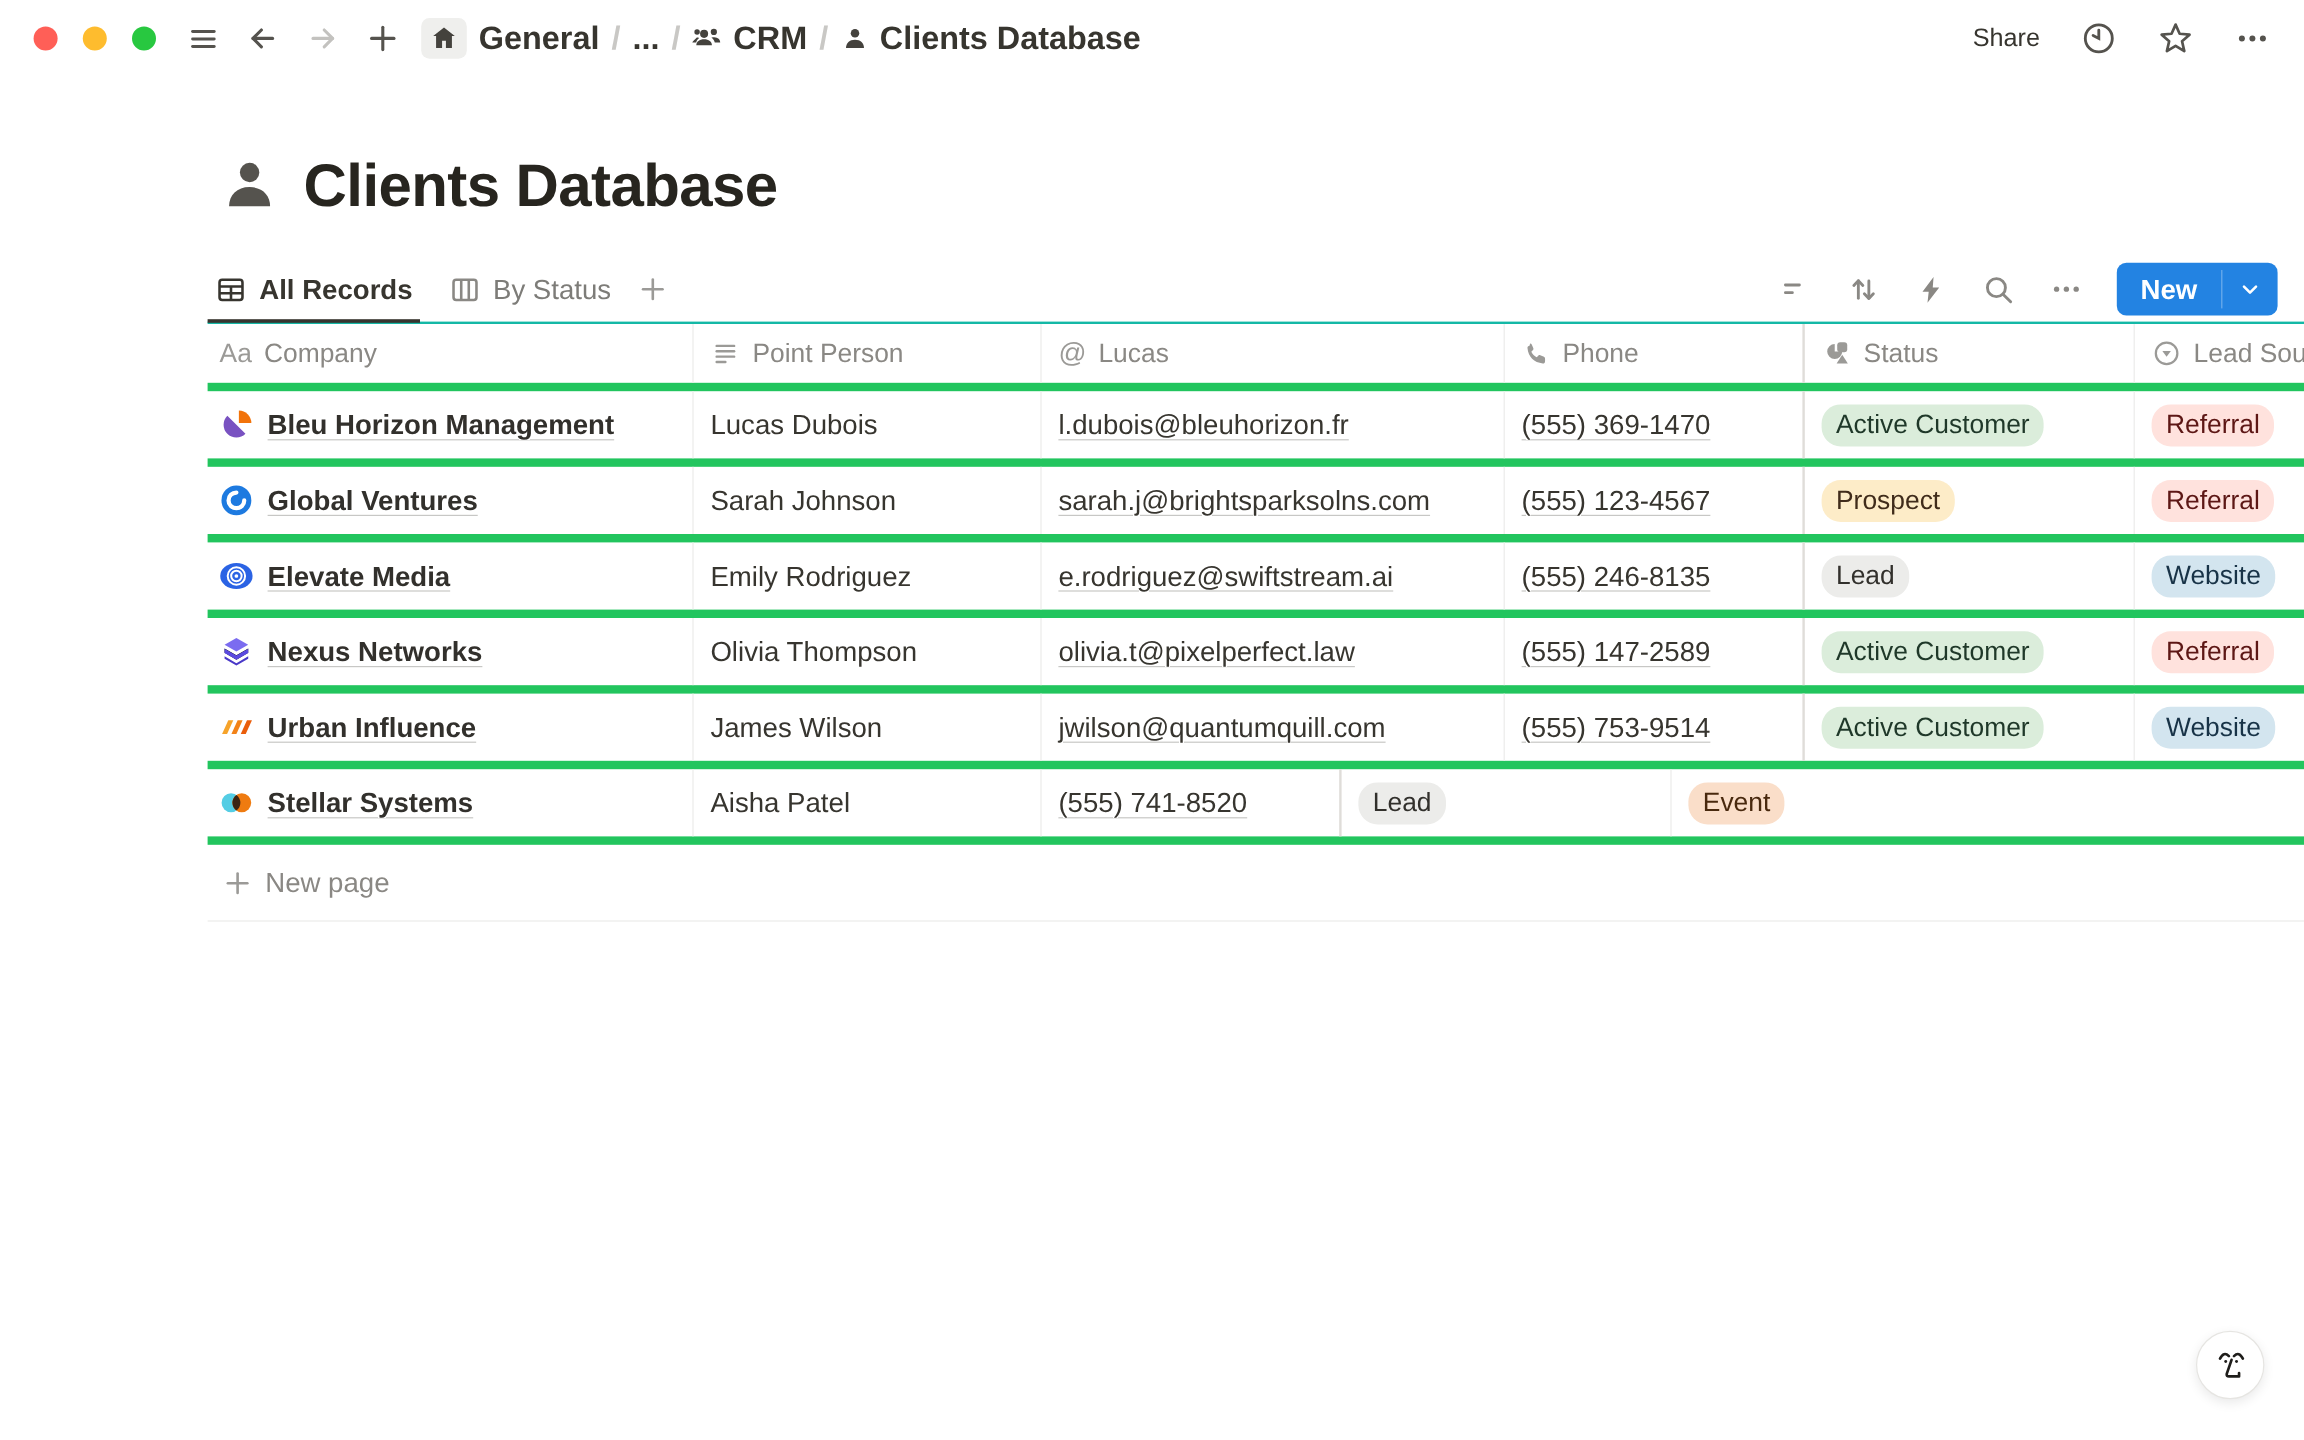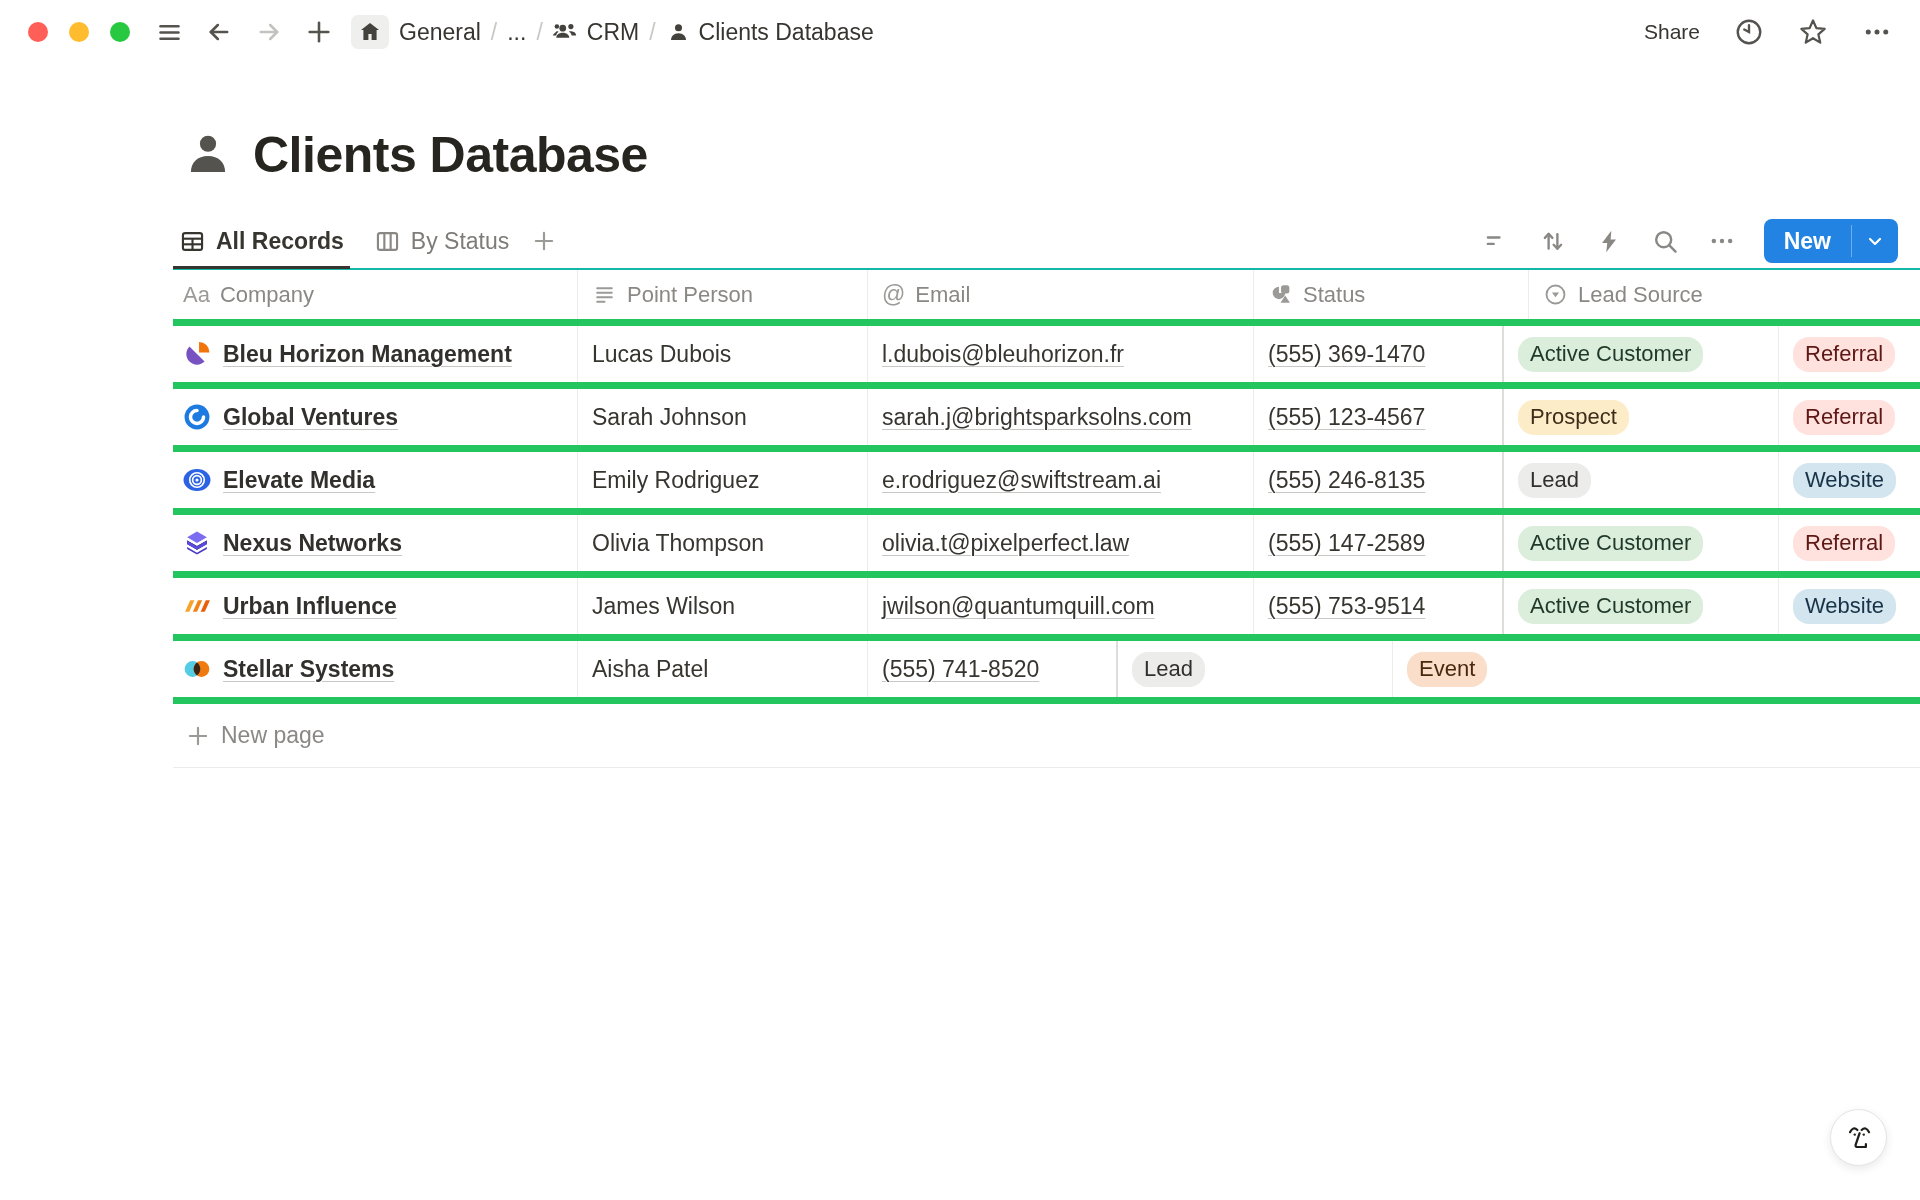--- a/index.html
+++ b/index.html
@@ -6,21 +6,21 @@
   html,body { width:1920px; height:1200px; overflow:hidden; background:#ffffff;
     font-family:"Liberation Sans", sans-serif; color:#37352f; }
 
   
   .topbar { height:64px; display:flex; align-items:center; padding:0 28px; }
   .traffic { display:flex; gap:21px; align-items:center; margin-right:26px; }
   .light { width:20px; height:20px; border-radius:50%; }
   .nav-group { display:flex; align-items:center; gap:22px; margin-right:18px; }
   .icon-btn { display:flex; align-items:center; justify-content:center; border-radius:6px; cursor:pointer; }
   .home-chip { background:#efefed; padding:5px 7px; border-radius:7px; }
-  .crumbs { display:flex; align-items:center; gap:10px; font-size:23px; color:#37352f; }
+  .crumbs { display:flex; align-items:center; gap:10px; font-size:27px; color:#37352f;font-weight:bold; }
   .crumb { display:flex; align-items:center; gap:8px; cursor:pointer; }
   .crumb-sep { color:#c9c8c5; }
   .topbar-right { margin-left:auto; display:flex; align-items:center; gap:34px; }
   .share { font-size:21px; cursor:pointer; }
 
   
   .main { padding-left:173px; }
   .title-row { margin-top:62px; display:flex; align-items:center; gap:18px; padding-left:8px; }
   .page-title { font-size:50px; font-weight:700; letter-spacing:-0.5px; color:#27251f; }
 
@@ -274,21 +274,29 @@
               <line x1="5" y1="6" x2="19" y2="6"></line>
               <line x1="5" y1="10.3" x2="19" y2="10.3"></line>
               <line x1="5" y1="14.6" x2="19" y2="14.6"></line>
               <line x1="5" y1="18.9" x2="12" y2="18.9"></line>
             </svg>
         </span>
         <span>Point Person</span>
       </div>
       <div class="cell th c2">
         <span style="font-size:23px;color:#9b9a97;">@</span>
-        <span>Email</span>
+        <span>Lucas</span>
+      </div>
+      <div class="cell th c3">
+        <span>
+          <svg width="24" height="24" viewBox="0 0 24 24" fill="#9b9a97">
+              <path d="M7.1 3.2 c0.6 0 1.1 0.35 1.35 0.9 l1.35 3.1 c0.2 0.5 0.1 1.1-0.3 1.5 L8.1 10.1 c0.95 2 2.55 3.6 4.55 4.55 l1.4-1.4 c0.4-0.4 1-0.5 1.5-0.3 l3.1 1.35 c0.55 0.25 0.9 0.75 0.9 1.35 v2.5 c0 1-0.85 1.8-1.85 1.7 C10.3 19.2 5.55 14.45 4.9 7.05 4.8 6.05 5.6 5.2 6.6 5.2 Z"></path>
+            </svg>
+        </span>
+        <span>Phone</span>
       </div>
       <div class="cell th c4">
         <span>
           <svg width="25" height="25" viewBox="0 0 24 24" fill="#9b9a97">
               <path d="M10.5 4.5 a6 6 0 1 0 6 6 h-6 Z"></path>
               <rect x="12.5" y="3" width="8" height="8" rx="2.4"></rect>
               <path d="M16.5 13 L21 20 h-9 Z"></path>
             </svg>
         </span>
         <span>Status</span>

